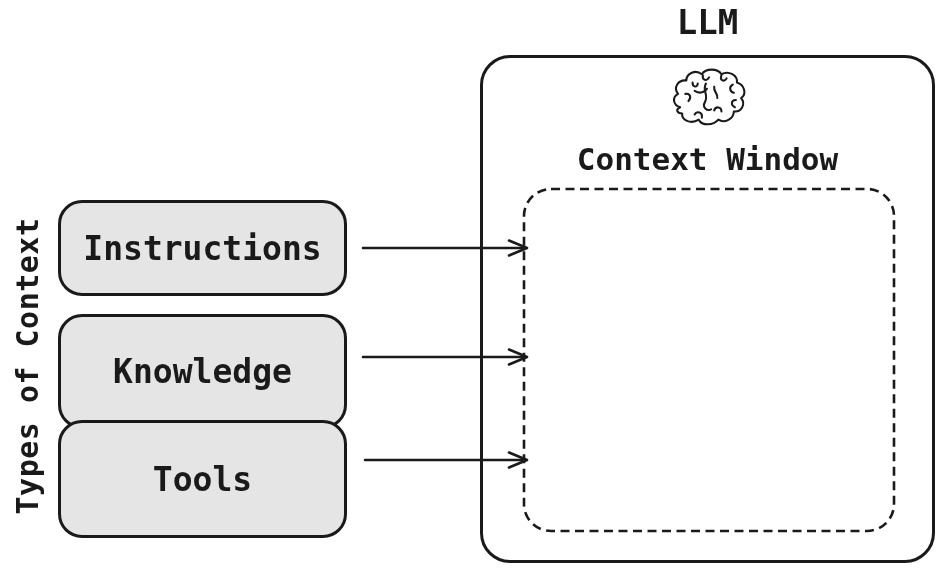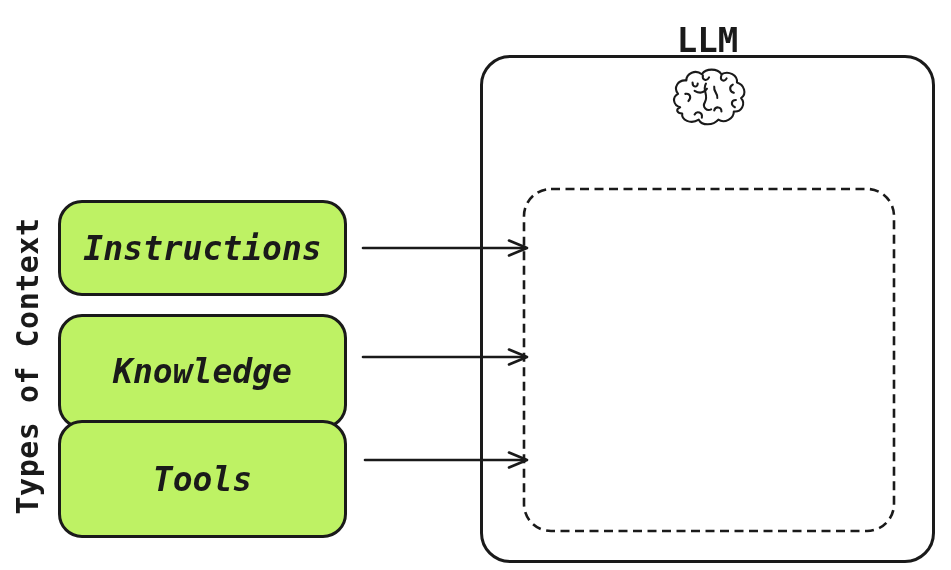--- a/index.html
+++ b/index.html
@@ -19,28 +19,27 @@
     transform: translate(-50%, -50%) rotate(-90deg);
     white-space: nowrap;
     font-size: 30px;
     font-weight: bold;
     letter-spacing: 0.5px;
   }
   .type-box {
     position: absolute;
     left: 58px;
     width: 289px;
-    background: #bef264;
+    background: #e5e5e5;
     border: 3px solid #1a1a1a;
     border-radius: 24px;
     box-sizing: border-box;
     display: flex;
     align-items: center;
     justify-content: center;
-    font-style: italic;
   }
   .type-box .box-label {
     font-size: 33px;
     font-weight: bold;
     white-space: nowrap;
   }
   #box-instructions { top: 200px; height: 96px; }
   #box-knowledge    { top: 314px; height: 115px; }
   #box-tools        { top: 420px; height: 118px; }
 
@@ -56,21 +55,20 @@
     box-sizing: border-box;
   }
   .llm-title {
     position: absolute;
     left: 480px;
     top: 2px;
     width: 455px;
     text-align: center;
     font-size: 34px;
     font-weight: bold;
-    margin-top: 18px;
   }
   .brain {
     position: absolute;
     left: 667px;
     top: 66px;
     width: 80px;
     height: 64px;
   }
   .cw-label {
     position: absolute;
@@ -138,20 +136,21 @@
     <path d="M 52 9 C 50 14 55 16 57 12"></path>
     <path d="M 63 18 C 59 20 60 25 64 26"></path>
     <path d="M 66 33 C 61 33 61 38 65 40"></path>
     <path d="M 52 44 C 52 39 46 39 45 43"></path>
     <path d="M 33 50 C 34 45 28 43 26 47"></path>
     <path d="M 37 17 C 33 24 40 28 36 35 C 33 40 38 44 42 42"></path>
     <path d="M 26 24 C 31 27 35 26 38 22"></path>
     <path d="M 45 20 C 44 25 49 27 48 31"></path>
   </svg>
 
+  <div class="cw-label">Context Window</div>
 
   <svg class="cw-dashed" viewBox="0 0 374 346">
     <rect x="2" y="2" width="370" height="342" rx="27" fill="none" stroke="#1a1a1a" stroke-width="2.6" stroke-dasharray="9 5.5"></rect>
   </svg>
 
   <svg class="arrows" viewBox="0 0 951 570" fill="none" stroke="#1a1a1a" stroke-width="2.6" stroke-linecap="round" stroke-linejoin="round">
     <g>
       <path d="M 363 248 L 524 248"></path>
       <path d="M 509 240.5 L 527 248 L 509 255.5"></path>
     </g>

